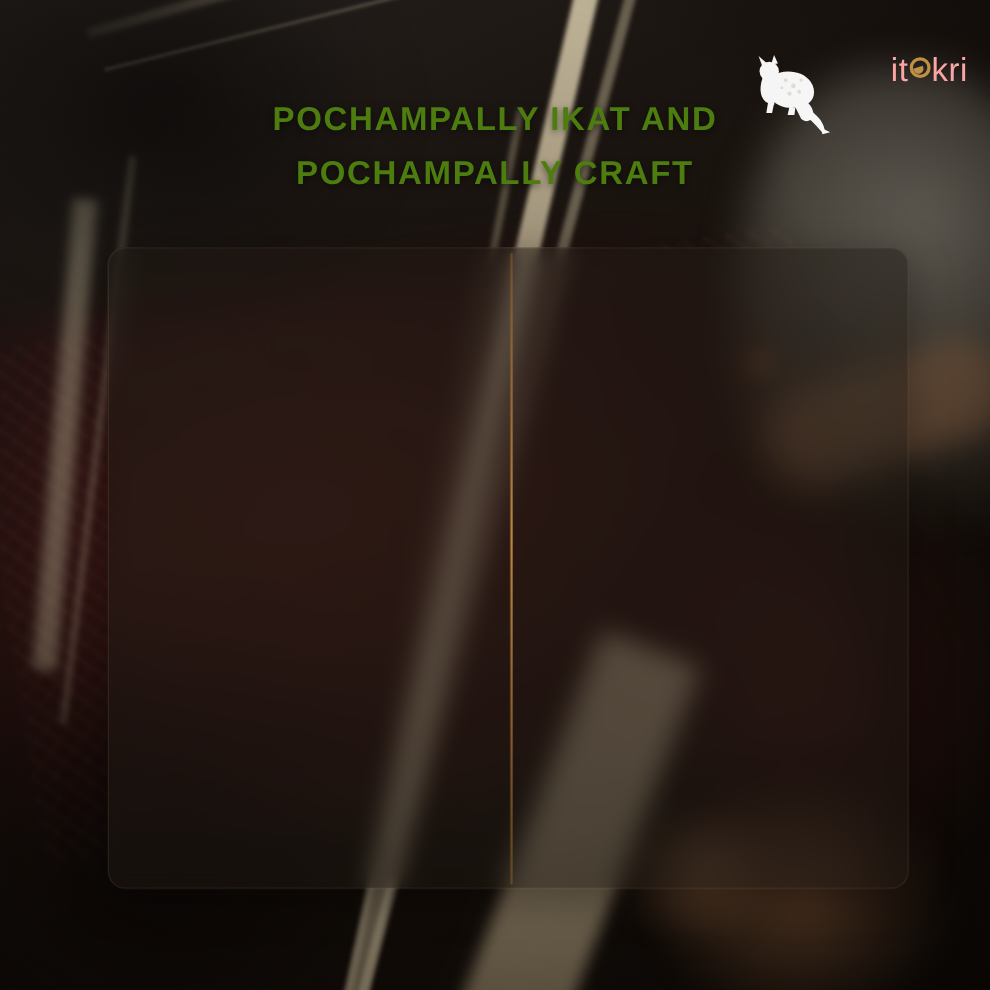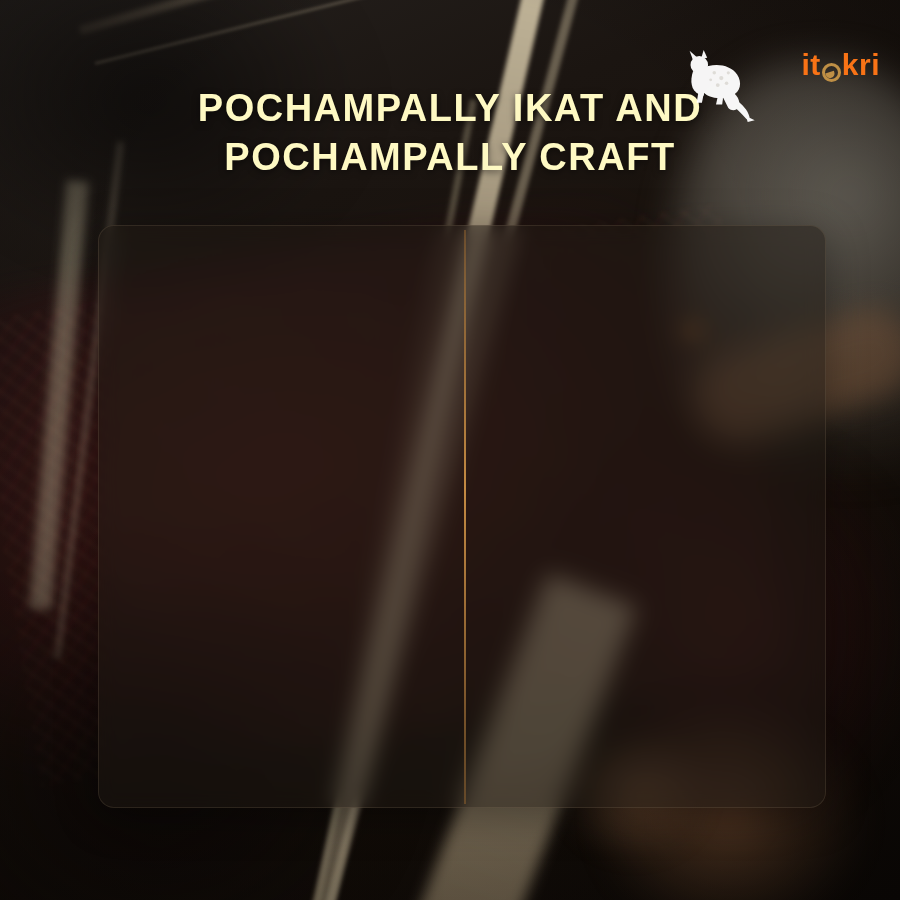--- a/index.html
+++ b/index.html
@@ -45,24 +45,24 @@
   .orangedot{left:675px;top:318px;width:34px;height:26px;
     background:radial-gradient(rgba(210,120,40,.6),transparent 70%);filter:blur(5px);}
   .darktl{left:-60px;top:-60px;width:420px;height:320px;
     background:radial-gradient(rgba(0,0,0,.55),transparent 70%);filter:blur(26px);}
   .darkbl{left:-80px;bottom:-80px;width:480px;height:420px;
     background:radial-gradient(rgba(8,4,6,.6),transparent 70%);filter:blur(26px);}
   .vignette{inset:0;background:radial-gradient(ellipse at 48% 42%,transparent 52%,rgba(5,3,2,.5) 100%);}
 
   
   .title{position:absolute;left:0;right:0;top:84px;z-index:5;text-align:center;
-    color:#fef9c3;font-weight:700;font-size:38px;line-height:49px;letter-spacing:1.5px;
+    color:#4d7c0f;font-weight:700;font-size:30px;line-height:49px;letter-spacing:1.5px;
     text-shadow:0 2px 7px rgba(0,0,0,.5);}
-  .logo{position:absolute;top:48px;right:20px;z-index:6;display:flex;align-items:flex-end;
-    color:#f97316;font-weight:700;font-size:30px;letter-spacing:.5px;}
+  .logo{position:absolute;top:48px;right:20px;z-index:6;display:flex;align-items:flex-start;
+    color:#fca5a5;font-weight:400;font-size:30px;letter-spacing:.5px;}
   .logo-o{display:inline-block;width:19px;height:19px;border:3.4px solid #BE8F45;border-radius:50%;
     position:relative;margin:4px 1px 0 1px;}
   .logo-o::after{content:"";position:absolute;left:1px;top:6px;width:9px;height:6px;
     border-radius:0 0 9px 9px;background:#BE8F45;transform:rotate(-18deg);}
   .cat{position:absolute;left:672px;top:48px;z-index:6;}
 
   
   .card{position:absolute;left:98px;top:225px;width:728px;height:583px;z-index:4;
     background:rgba(32,25,18,.48);border:1px solid rgba(210,190,160,.12);border-radius:16px;
     backdrop-filter:blur(10px) saturate(.9);-webkit-backdrop-filter:blur(10px) saturate(.9);

